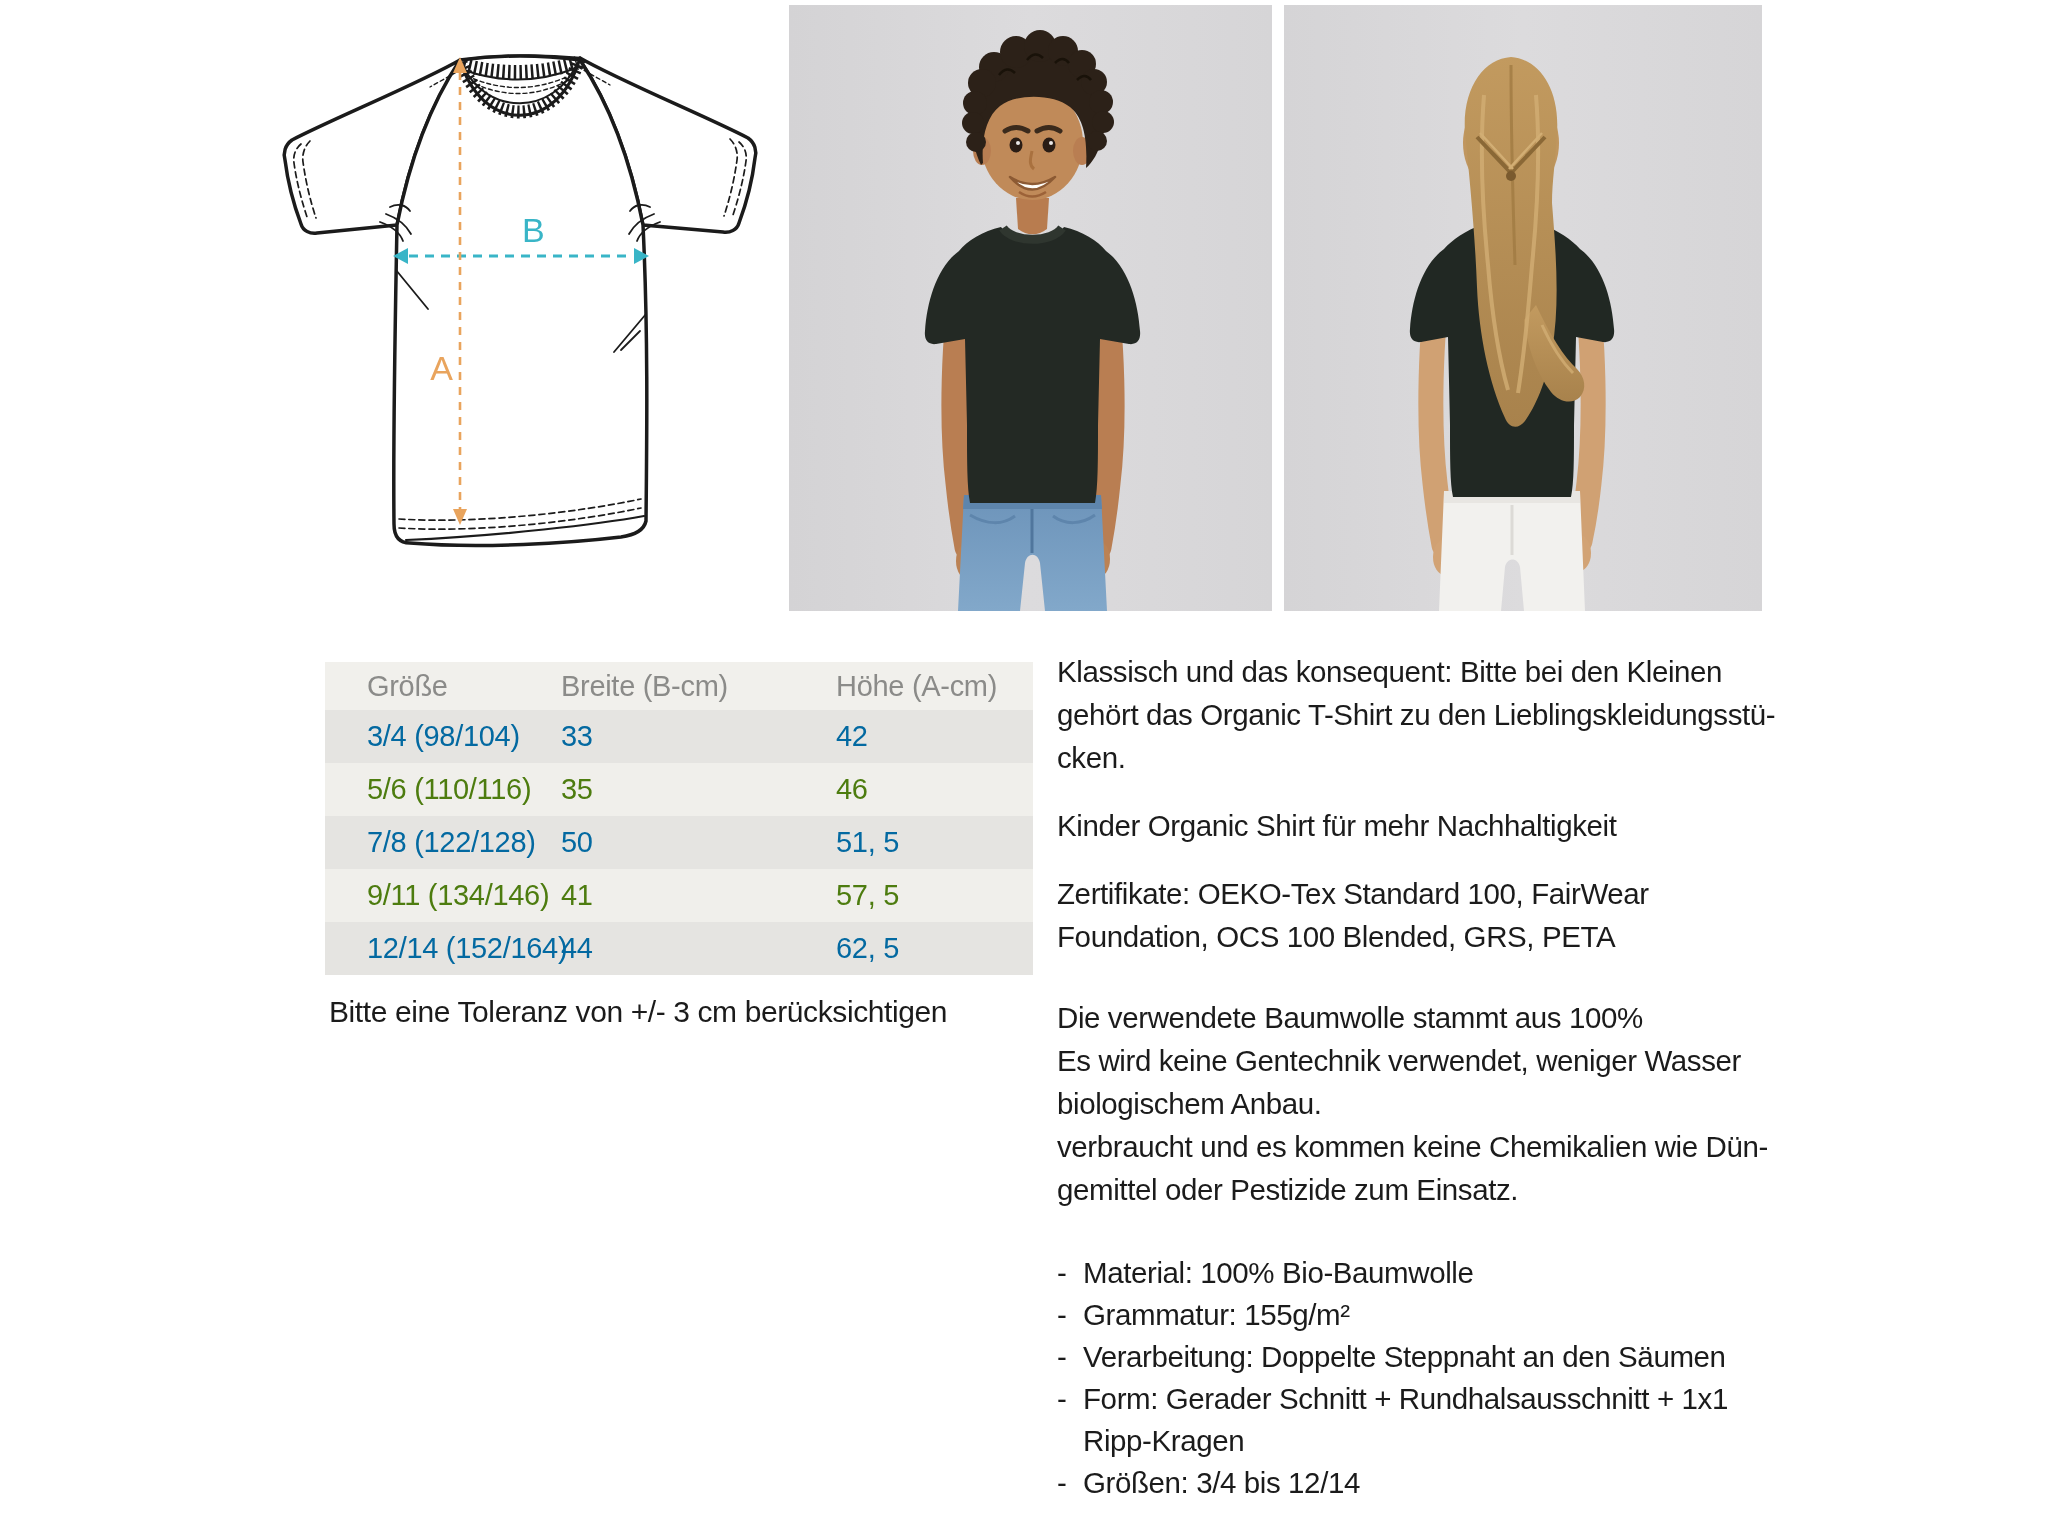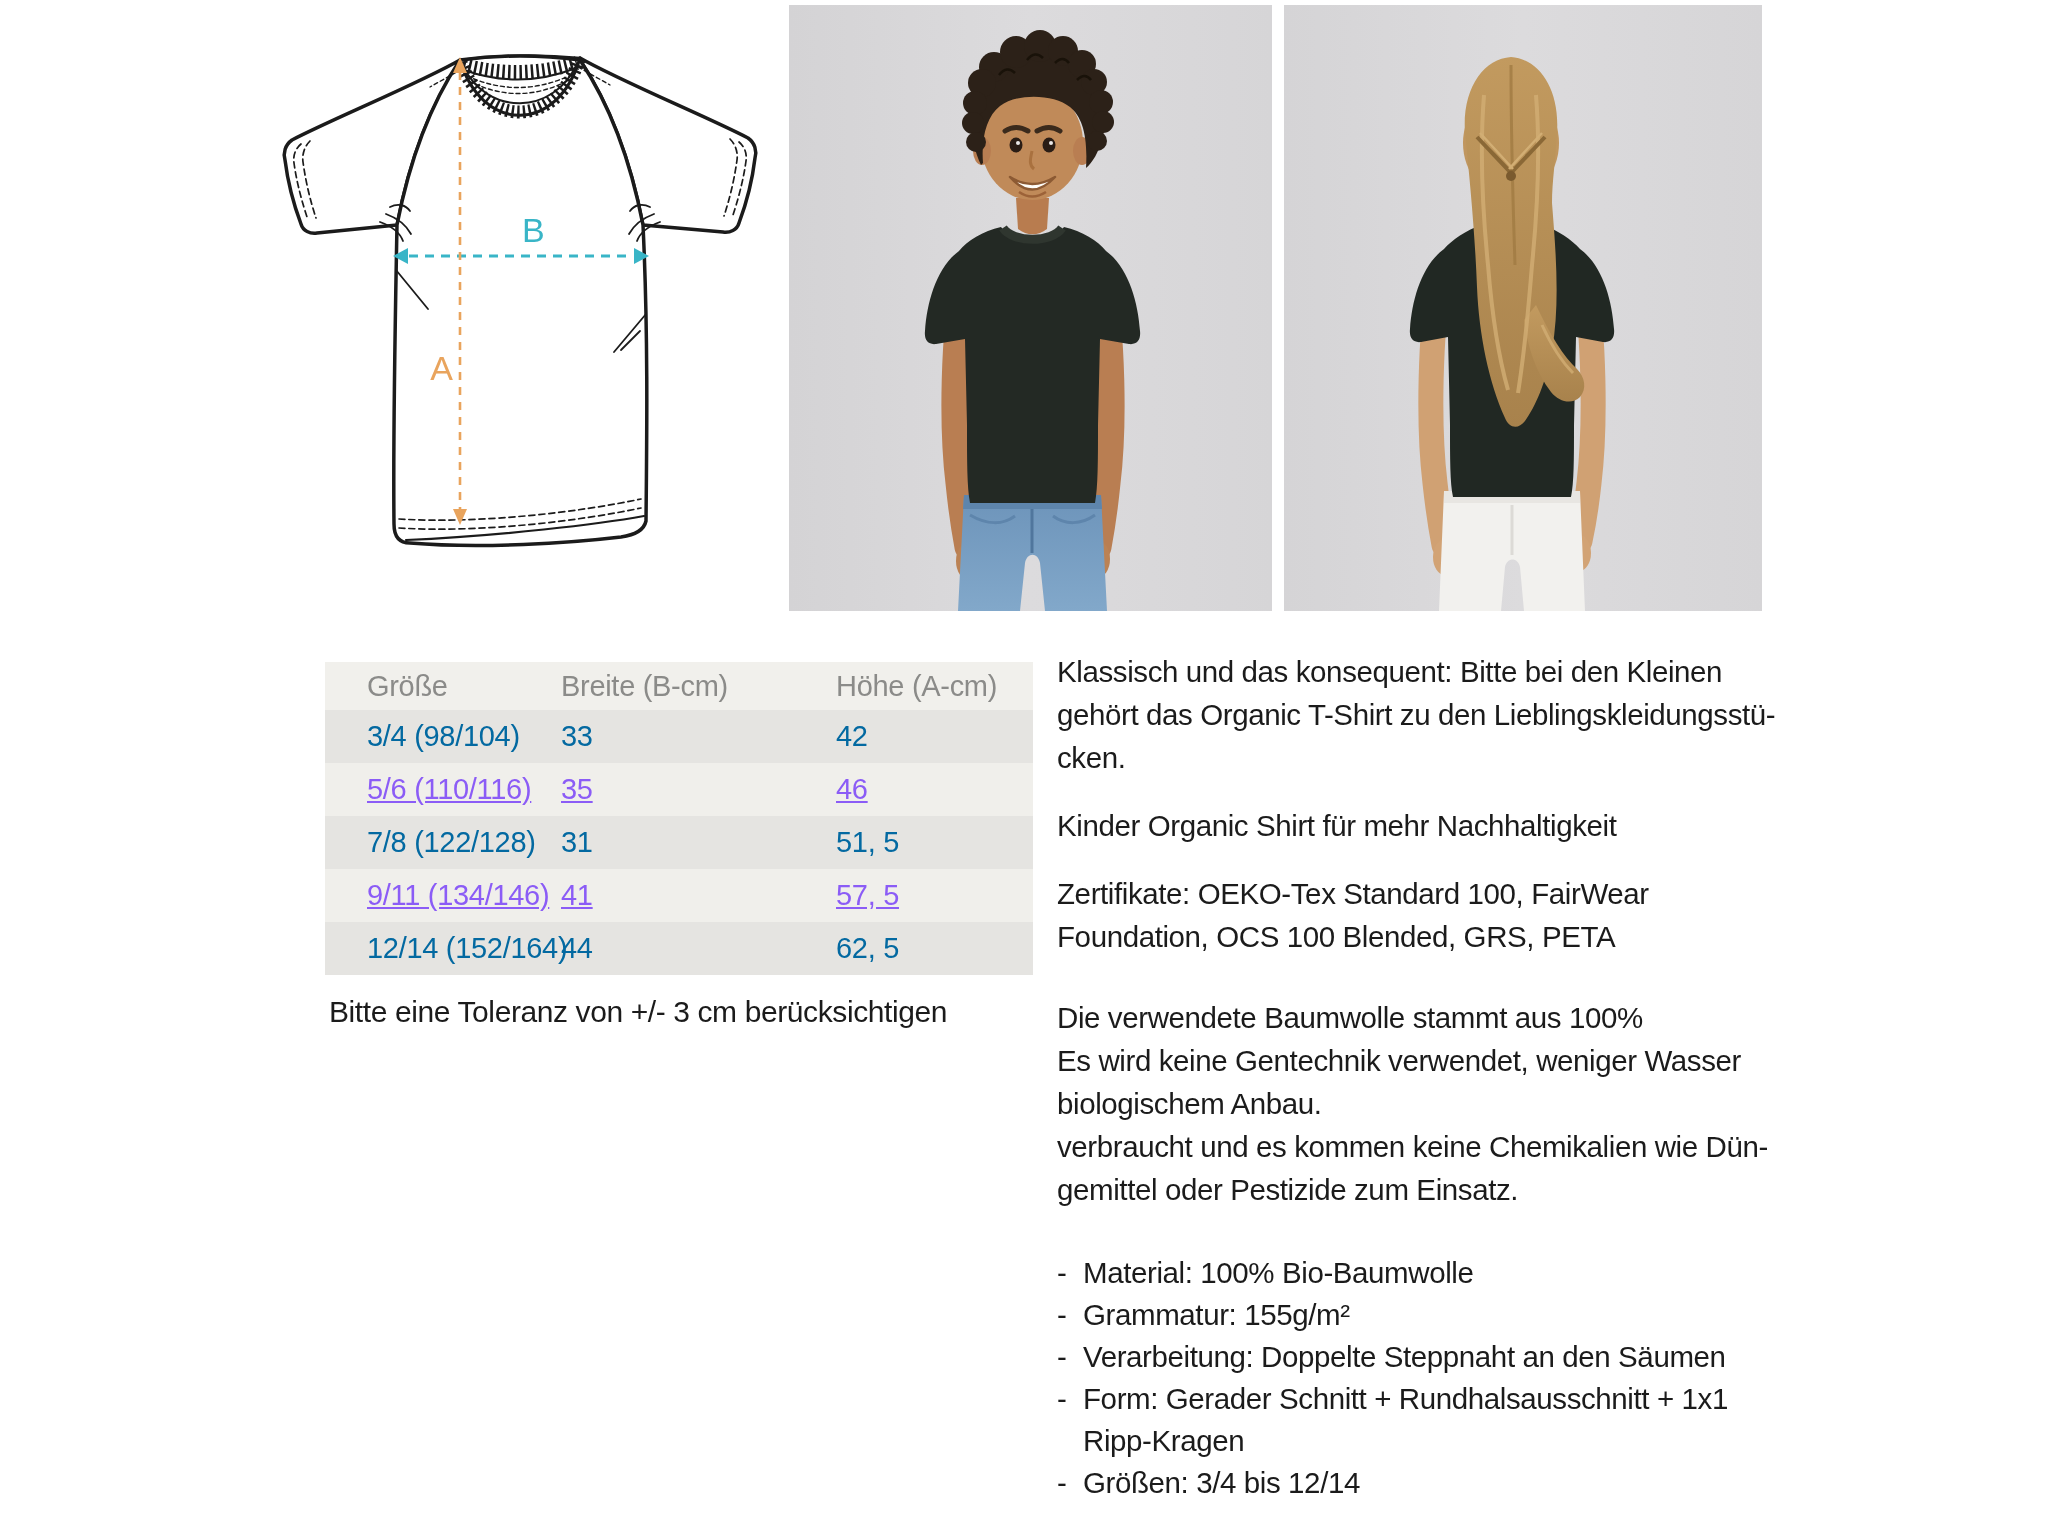--- a/index.html
+++ b/index.html
@@ -12,21 +12,21 @@
   
   .photo{position:absolute;top:4px;height:608px;}
   .photo-boy{left:789px;width:483px;}
   .photo-girl{left:1284px;width:478px;}
   .photo svg{display:block;width:100%;height:100%;}
   
   .size-table{position:absolute;left:325px;top:662px;width:708px;font-size:29px;letter-spacing:-0.3px;}
   .trow{display:grid;grid-template-columns:194px 275px 239px;align-items:center;height:53px;}
   .trow.thead{height:48px;background:#f1f0ec;color:#8b8b89;}
   .trow.dark{background:#e5e4e1;color:#0369a1;}
-  .trow.light{background:#f0efeb;color:#8b5cf6;text-decoration:underline;}
+  .trow.light{background:#f0efeb;color:#4d7c0f;}
   .tc{padding-left:42px;white-space:nowrap;}
   .tolerance{position:absolute;left:318px;top:995px;font-size:30px;letter-spacing:-0.4px;color:#1b1b1b;white-space:nowrap;margin-left:11px;}
   
   .desc{position:absolute;left:1057px;top:650px;width:800px;font-size:29.5px;letter-spacing:-0.4px;color:#1b1b1b;}
   .desc .line{line-height:43px;white-space:pre;}
   .mt45{margin-top:25px;}
   .mt38{margin-top:38px;}
   .mt41{margin-top:41px;}
   .bullet-row{display:grid;grid-template-columns:26px 1fr;line-height:42px;white-space:pre;}
 </style>
@@ -200,21 +200,21 @@
       <div class="tc">33</div>
       <div class="tc">42</div>
     </div>
     <div class="trow light">
       <div class="tc">5/6 (110/116)</div>
       <div class="tc">35</div>
       <div class="tc">46</div>
     </div>
     <div class="trow dark">
       <div class="tc">7/8 (122/128)</div>
-      <div class="tc">31</div>
+      <div class="tc">50</div>
       <div class="tc">51, 5</div>
     </div>
     <div class="trow light">
       <div class="tc">9/11 (134/146)</div>
       <div class="tc">41</div>
       <div class="tc">57, 5</div>
     </div>
     <div class="trow dark">
       <div class="tc">12/14 (152/164)</div>
       <div class="tc">44</div>

